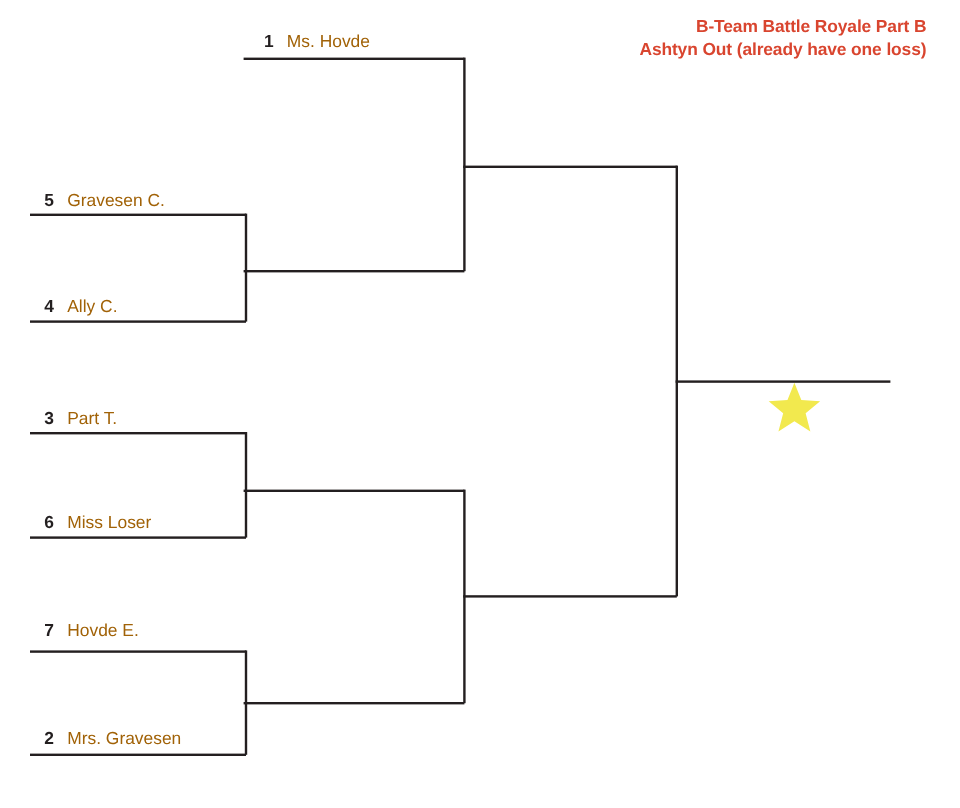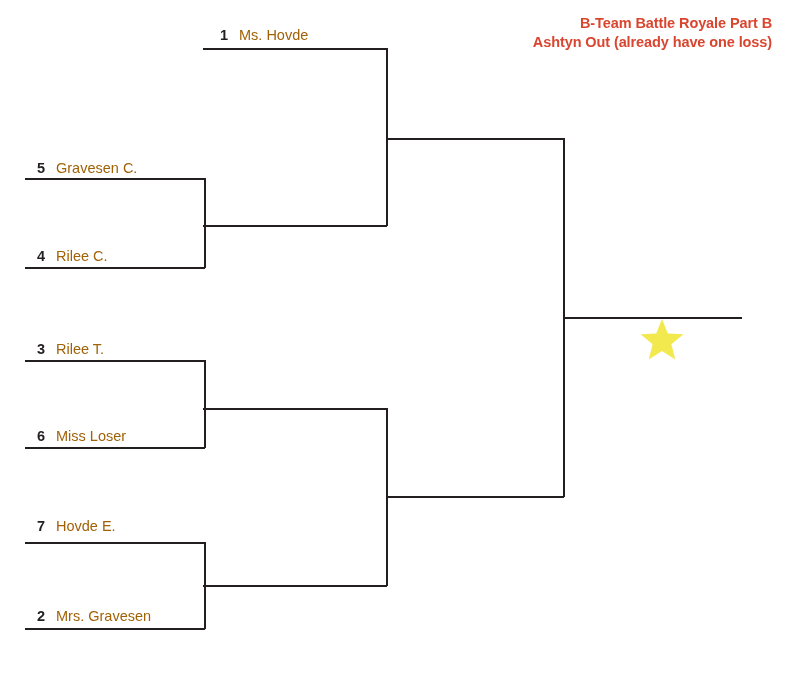--- a/index.html
+++ b/index.html
@@ -93,25 +93,25 @@
 
   <div class="slot" style="left:216px; top:27px;">
     <span class="seed">1</span><span class="pname">Ms. Hovde</span>
   </div>
 
   <div class="slot" style="left:33px; top:160px;">
     <span class="seed">5</span><span class="pname">Gravesen C.</span>
   </div>
 
   <div class="slot" style="left:33px; top:248px;">
-    <span class="seed">4</span><span class="pname">Rilee C.</span>
+    <span class="seed">4</span><span class="pname">Ally C.</span>
   </div>
 
   <div class="slot" style="left:33px; top:341px;">
-    <span class="seed">3</span><span class="pname">Rilee T.</span>
+    <span class="seed">3</span><span class="pname">Part T.</span>
   </div>
 
   <div class="slot" style="left:33px; top:428px;">
     <span class="seed">6</span><span class="pname">Miss Loser</span>
   </div>
 
   <div class="slot" style="left:33px; top:518px;">
     <span class="seed">7</span><span class="pname">Hovde E.</span>
   </div>
 

